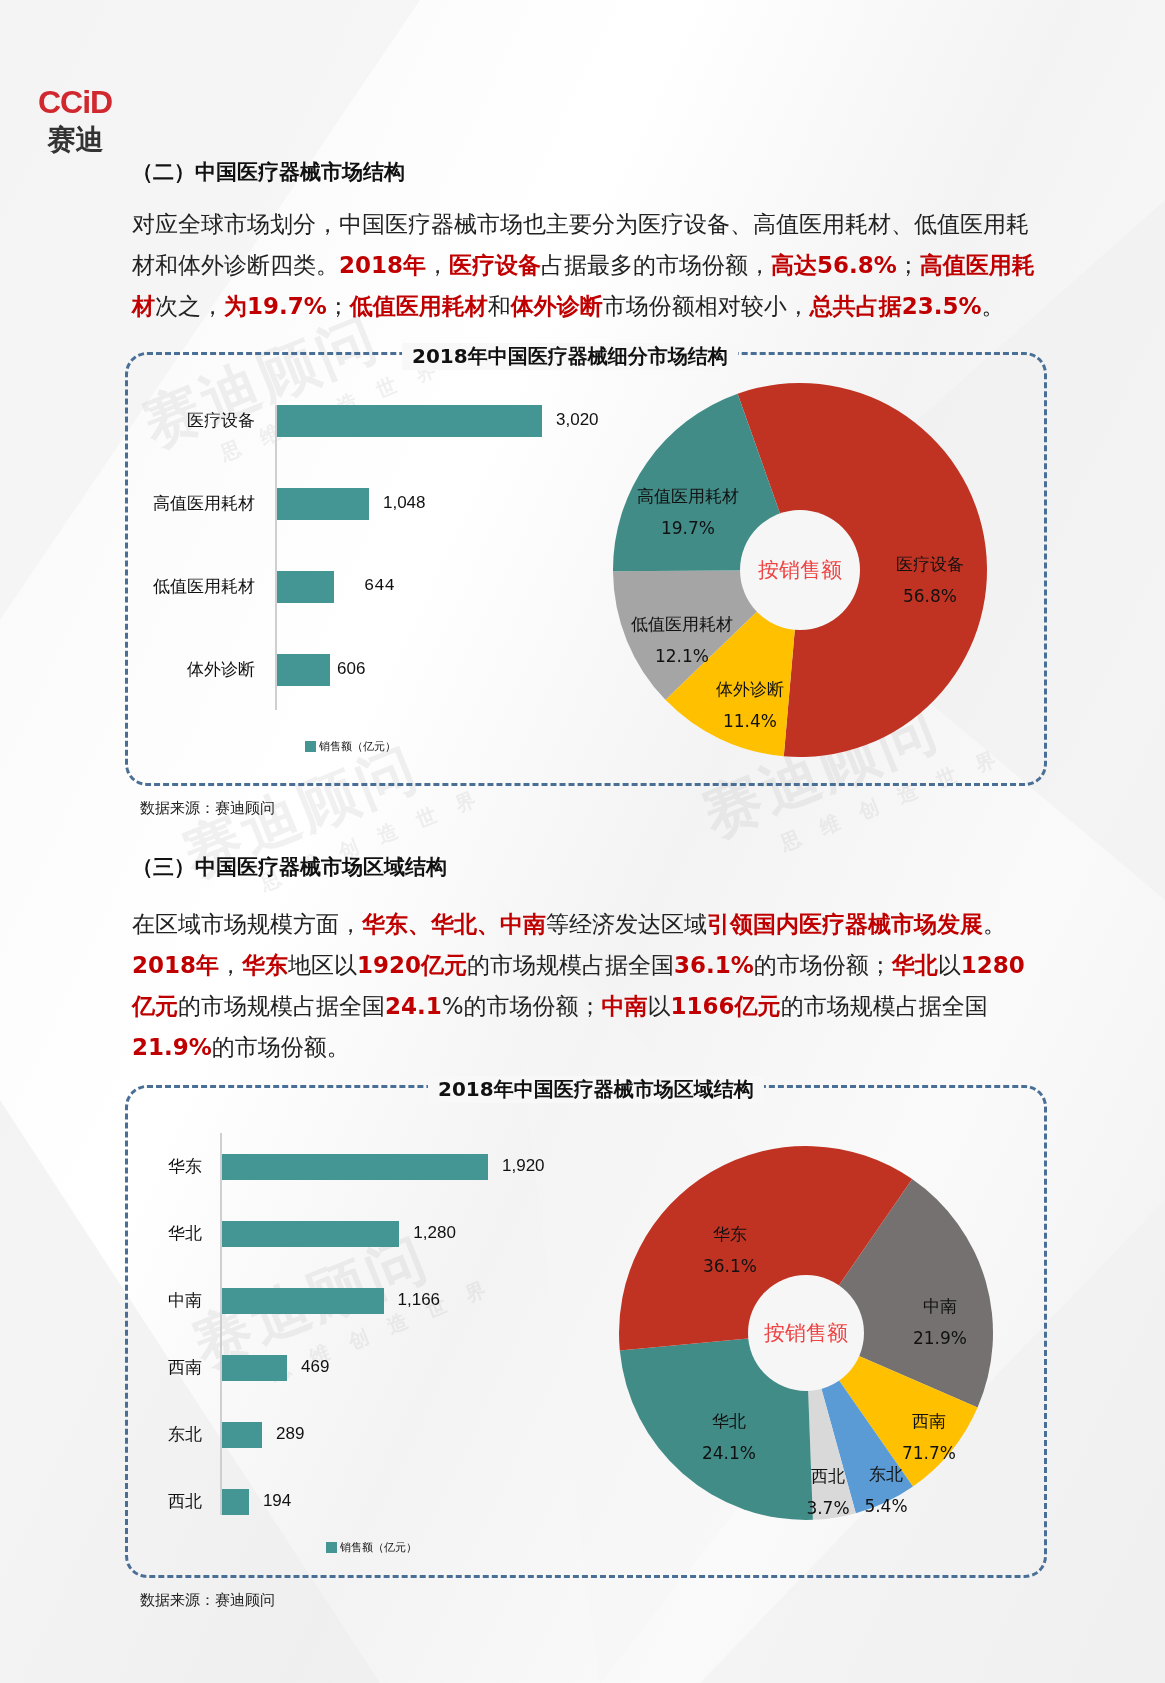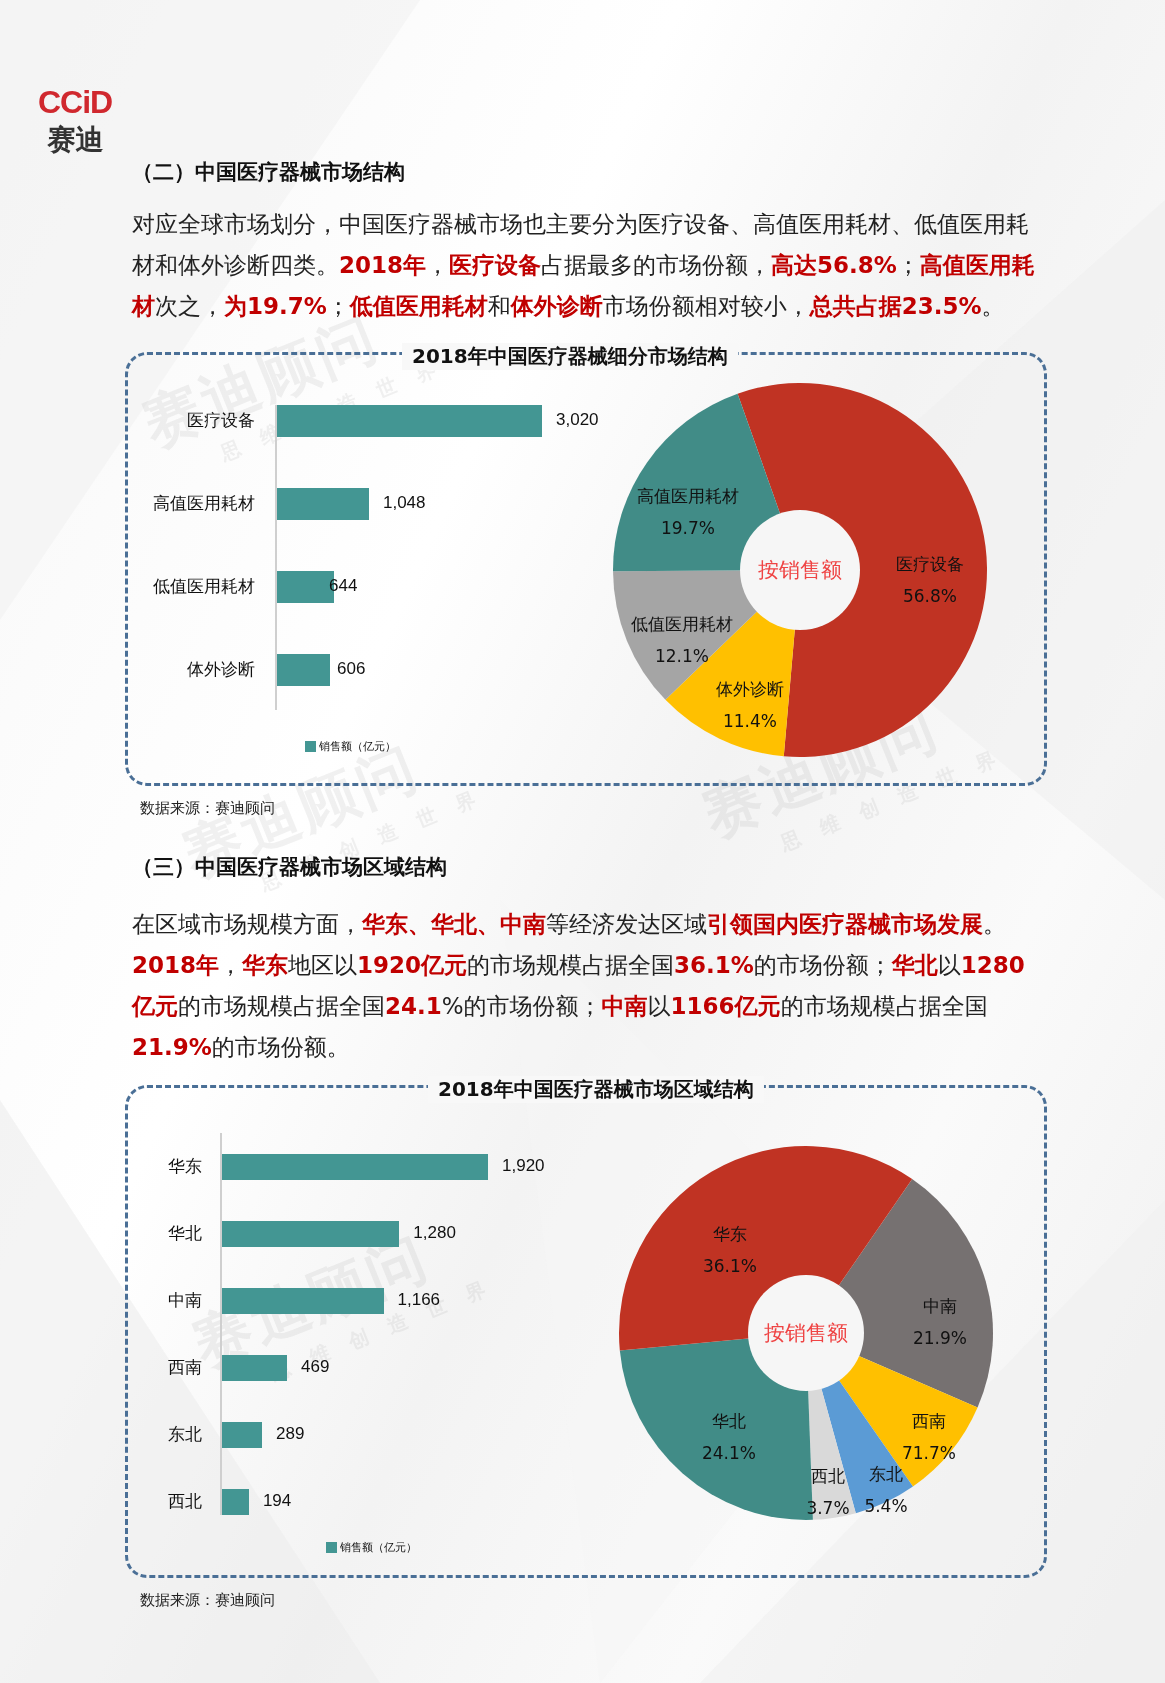--- a/index.html
+++ b/index.html
@@ -71,21 +71,21 @@
 <div class="axis-line" style="left:275px;top:405px;height:305px;"></div>
 <div id="bars1">
     <div class="cat-label" style="left: 120px; width: 135px; top: 409px;">医疗设备</div>
     <div class="bar" style="left: 277px; top: 405px; width: 265px; height: 32px; background: rgb(67, 150, 147);"></div>
     <div class="bar-val" style="left: 556px; top: 410px;">3,020</div>
     <div class="cat-label" style="left: 120px; width: 135px; top: 492px;">高值医用耗材</div>
     <div class="bar" style="left: 277px; top: 488px; width: 91.9603px; height: 32px; background: rgb(67, 150, 147);"></div>
     <div class="bar-val" style="left: 382.96px; top: 493px;">1,048</div>
     <div class="cat-label" style="left: 120px; width: 135px; top: 575px;">低值医用耗材</div>
     <div class="bar" style="left: 277px; top: 571px; width: 56.5099px; height: 32px; background: rgb(67, 150, 147);"></div>
-    <div class="bar-val" style="left: 329px; top: 576px;">644</div>
+    <div class="bar-val" style="left: 364px; top: 576px; font-family: Liberation Mono, monospace;">644</div>
     <div class="cat-label" style="left: 120px; width: 135px; top: 658px;">体外诊断</div>
     <div class="bar" style="left: 277px; top: 654px; width: 53.1755px; height: 32px; background: rgb(67, 150, 147);"></div>
     <div class="bar-val" style="left: 337px; top: 659px;">606</div>
   </div>
 <div class="legend" style="left:305px;top:739px;">
   <span class="sw"></span>
   <span>销售额（亿元）</span>
 </div>
 
 <svg class="pie-svg" id="pie1" style="left:610px;top:380px;" width="380" height="380">

